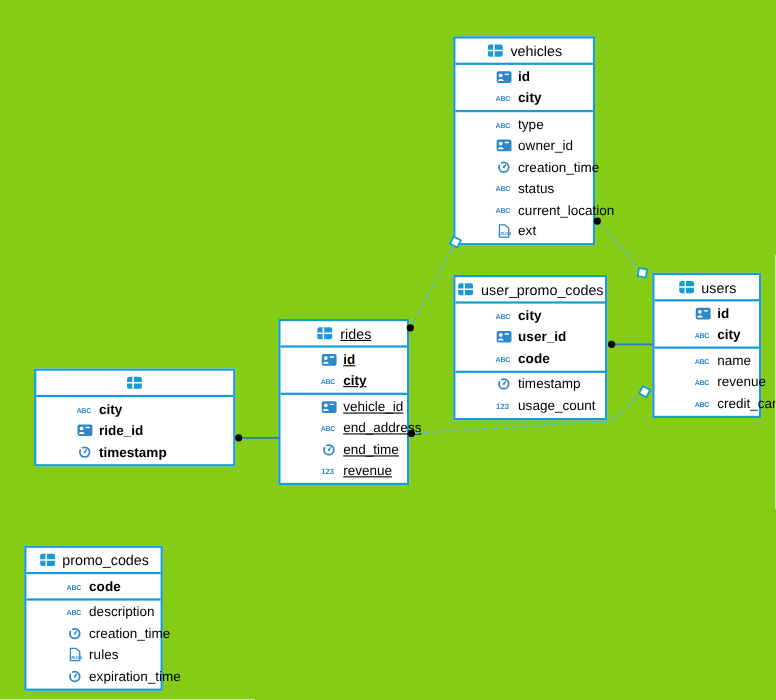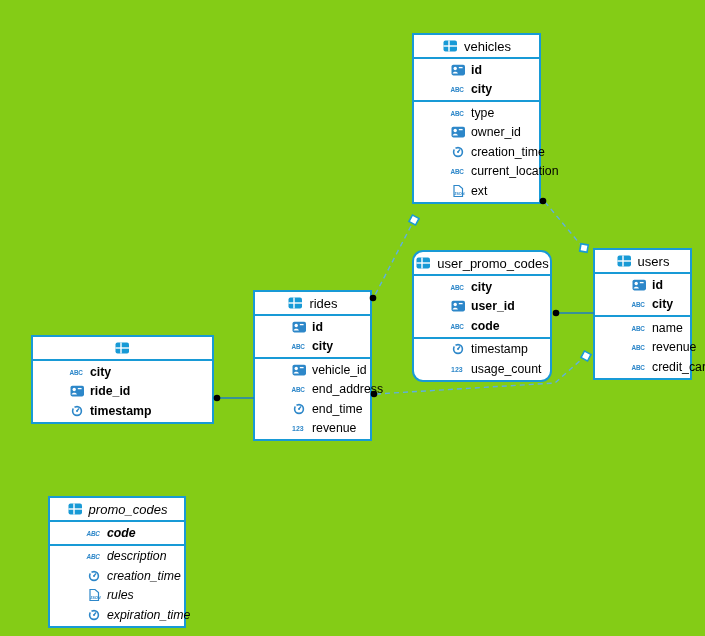--- a/index.html
+++ b/index.html
@@ -105,34 +105,42 @@
             </svg>
           </span>
           <span>creation_time</span>
         </div>
         <div class="col-row">
           <span class="icon">
             <svg width="17" height="14" viewBox="0 0 17 14" xmlns="http://www.w3.org/2000/svg">
               <text x="0.5" y="10" font-family="Liberation Sans, sans-serif" font-size="6.4" font-weight="bold" letter-spacing="-0.2" fill="#2d87c9">ABC</text>
             </svg>
           </span>
+          <span>status</span>
+        </div>
+        <div class="col-row">
+          <span class="icon">
+            <svg width="17" height="14" viewBox="0 0 17 14" xmlns="http://www.w3.org/2000/svg">
+              <text x="0.5" y="10" font-family="Liberation Sans, sans-serif" font-size="6.4" font-weight="bold" letter-spacing="-0.2" fill="#2d87c9">ABC</text>
+            </svg>
+          </span>
           <span>current_location</span>
         </div>
         <div class="col-row">
           <span class="icon">
             <svg width="17" height="14" viewBox="0 0 17 14" xmlns="http://www.w3.org/2000/svg">
               <path d="M4 1.5 h5 L12.5 4.5 V12.5 H4 Z" fill="#fff" stroke="#2d87c9" stroke-width="1.2"></path>
         <text x="4" y="11" font-family="Liberation Sans, sans-serif" font-size="3.9" font-weight="bold" fill="#2d87c9">JSON</text>
             </svg>
           </span>
           <span>ext</span>
         </div>
       </div>
     </div>
-    <div class="entity" style="left: 412px; top: 250px; width: 140px; border-radius: 11px;">
+    <div class="entity" style="left: 412px; top: 250px; width: 140px;">
       <div class="entity-header">
         <span class="icon">
           <svg width="17" height="14" viewBox="0 0 17 14" xmlns="http://www.w3.org/2000/svg">
             <rect x="1.5" y="1.5" width="13.5" height="11" rx="2" fill="#189ad6"></rect>
         <line x1="1.5" y1="7" x2="15" y2="7" stroke="#fff" stroke-width="1.4"></line>
         <line x1="7" y1="1.5" x2="7" y2="12.5" stroke="#fff" stroke-width="1.4"></line>
           </svg>
         </span>
         <span>user_promo_codes</span>
       </div>
@@ -240,21 +248,21 @@
         <div class="col-row">
           <span class="icon">
             <svg width="17" height="14" viewBox="0 0 17 14" xmlns="http://www.w3.org/2000/svg">
               <text x="0.5" y="10" font-family="Liberation Sans, sans-serif" font-size="6.4" font-weight="bold" letter-spacing="-0.2" fill="#2d87c9">ABC</text>
             </svg>
           </span>
           <span>credit_card</span>
         </div>
       </div>
     </div>
-    <div class="entity" style="left: 253px; top: 290px; width: 119px;">
+    <div class="entity" style="left: 253px; top: 290px; width: 119px; text-decoration: underline;">
       <div class="entity-header">
         <span class="icon">
           <svg width="17" height="14" viewBox="0 0 17 14" xmlns="http://www.w3.org/2000/svg">
             <rect x="1.5" y="1.5" width="13.5" height="11" rx="2" fill="#189ad6"></rect>
         <line x1="1.5" y1="7" x2="15" y2="7" stroke="#fff" stroke-width="1.4"></line>
         <line x1="7" y1="1.5" x2="7" y2="12.5" stroke="#fff" stroke-width="1.4"></line>
           </svg>
         </span>
         <span>rides</span>
       </div>
@@ -358,21 +366,21 @@
         <circle cx="8" cy="7" r="3.6" fill="#fff"></circle>
         <line x1="8" y1="7" x2="9.9" y2="4.5" stroke="#2d87c9" stroke-width="1.3"></line>
         <circle cx="8" cy="7" r="1" fill="#2d87c9"></circle>
         <line x1="3.6" y1="2.6" x2="5.8" y2="4.8" stroke="#fff" stroke-width="1.6"></line>
             </svg>
           </span>
           <span>timestamp</span>
         </div>
       </div>
     </div>
-    <div class="entity" style="left: 48px; top: 496px; width: 138px; font-style: italic;">
+    <div class="entity" style="left: 22px; top: 496px; width: 126px;">
       <div class="entity-header">
         <span class="icon">
           <svg width="17" height="14" viewBox="0 0 17 14" xmlns="http://www.w3.org/2000/svg">
             <rect x="1.5" y="1.5" width="13.5" height="11" rx="2" fill="#189ad6"></rect>
         <line x1="1.5" y1="7" x2="15" y2="7" stroke="#fff" stroke-width="1.4"></line>
         <line x1="7" y1="1.5" x2="7" y2="12.5" stroke="#fff" stroke-width="1.4"></line>
           </svg>
         </span>
         <span>promo_codes</span>
       </div>

